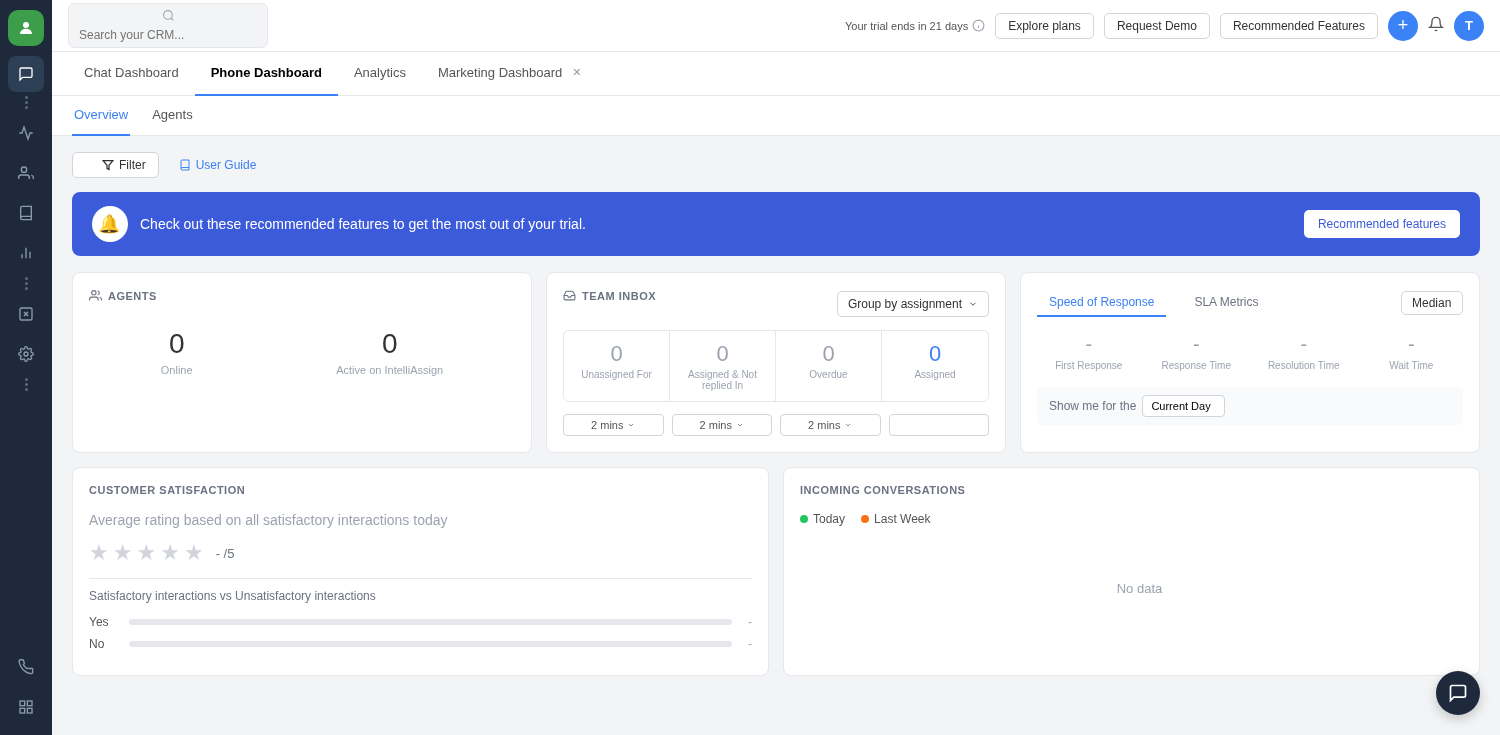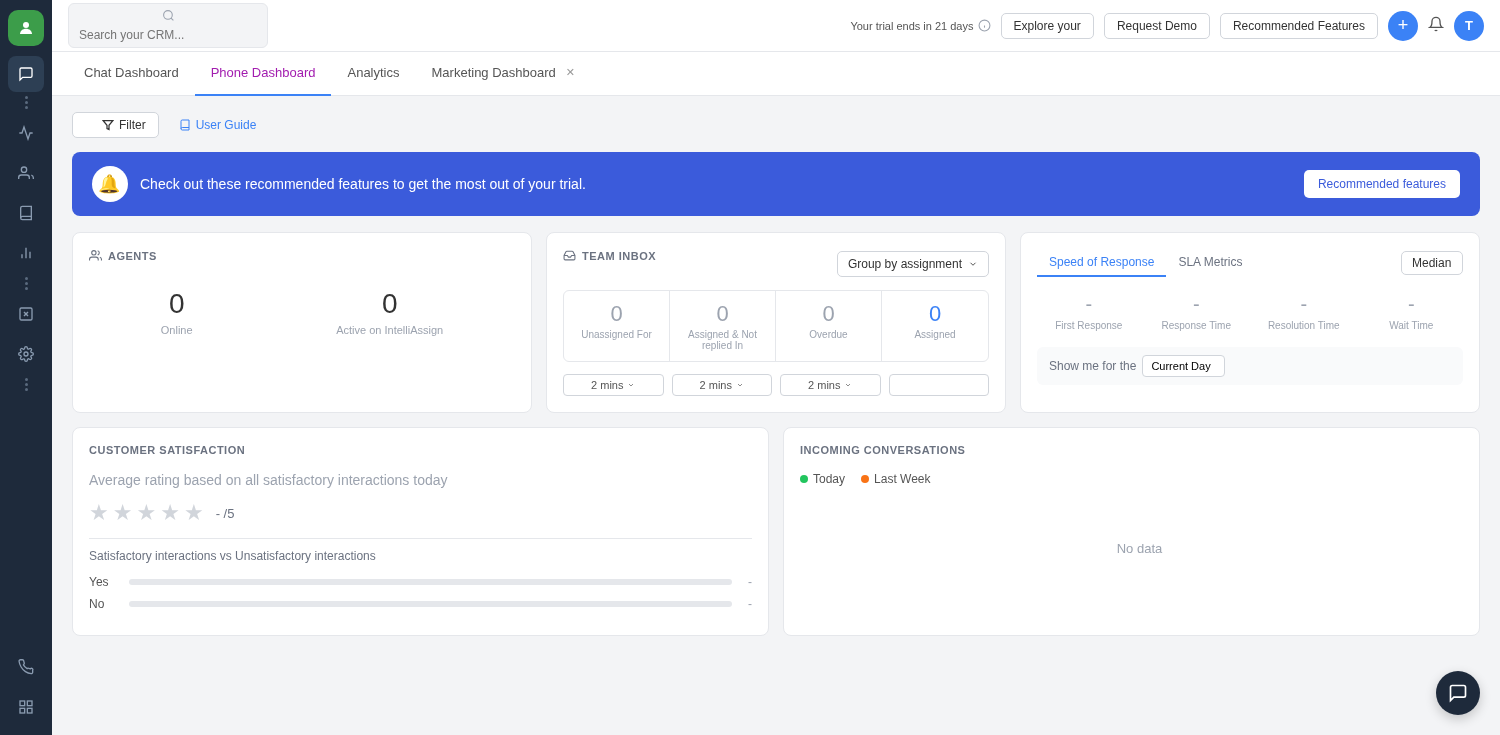--- a/index.html
+++ b/index.html
@@ -125,21 +125,21 @@
       padding: 0 16px;
       height: 44px;
       display: flex;
       align-items: center;
       font-size: 13px;
       color: #555;
       cursor: pointer;
       border-bottom: 2px solid transparent;
       gap: 6px;
     }
-    .tab.active { color: #a21caf; border-bottom-color: #3b82f6; font-weight: 400; }
+    .tab.active { color: #000000; border-bottom-color: #3b82f6; font-weight: 700; }
     .tab-close { font-size: 11px; color: #999; margin-left: 4px; cursor: pointer; }
 
     
     .sub-tabs {
       background: #fff;
       border-bottom: 1px solid #e5e7eb;
       display: flex;
       padding: 0 20px;
       height: 40px;
       align-items: center;
@@ -307,21 +307,21 @@
 
     
     .sor-header {
       display: flex;
       align-items: center;
       justify-content: space-between;
       margin-bottom: 16px;
     }
     .sor-tabs {
       display: flex;
-      gap: 0;
+      gap: 16px;
     }
     .sor-tab {
       font-size: 12px;
       color: #6b7280;
       padding: 6px 12px;
       cursor: pointer;
       border-bottom: 2px solid transparent;
     }
     .sor-tab.active { color: #3b82f6; border-bottom-color: #3b82f6; }
     .sor-select {
@@ -502,21 +502,21 @@
     </div>
     <div class="topbar-right">
       <div class="trial-text">
         <span>Your trial ends in 21 days</span>
         <svg width="13" height="13" viewBox="0 0 24 24" fill="none" stroke="#9ca3af" stroke-width="2">
             <circle cx="12" cy="12" r="10"></circle>
             <line x1="12" y1="16" x2="12" y2="12"></line>
             <line x1="12" y1="8" x2="12.01" y2="8"></line>
           </svg>
       </div>
-      <button class="btn-outline">Explore your</button>
+      <button class="btn-outline">Explore plans</button>
       <button class="btn-outline">Request Demo</button>
       <button class="btn-outline">Recommended Features</button>
       <button class="btn-plus">+</button>
       <span class="bell-icon">
         <svg width="16" height="16" viewBox="0 0 24 24" fill="none" stroke="currentColor" stroke-width="2">
             <path d="M18 8A6 6 0 0 0 6 8c0 7-3 9-3 9h18s-3-2-3-9"></path>
             <path d="M13.73 21a2 2 0 0 1-3.46 0"></path>
           </svg>
       </span>
       <div class="topbar-avatar">T</div>
@@ -532,20 +532,24 @@
     </div>
     <div class="tab">
       <span>Analytics</span>
     </div>
     <div class="tab">
       <span>Marketing Dashboard</span>
       <span class="tab-close">✕</span>
     </div>
   </div>
 
+  <div class="sub-tabs">
+    <div class="sub-tab active">Overview</div>
+    <div class="sub-tab">Agents</div>
+  </div>
 
   <div class="content">
 
     <div style="display:flex;align-items:center;gap:12px;margin-bottom:14px;">
       <button class="btn-filter">
         <svg width="12" height="12" viewBox="0 0 24 24" fill="currentColor">
             <path d="M4 6h16M7 12h10M10 18h4"></path>
             <path d="M4 6l16 0"></path>
           </svg>
         <svg width="12" height="12" viewBox="0 0 24 24" fill="none" stroke="currentColor" stroke-width="2.5">

